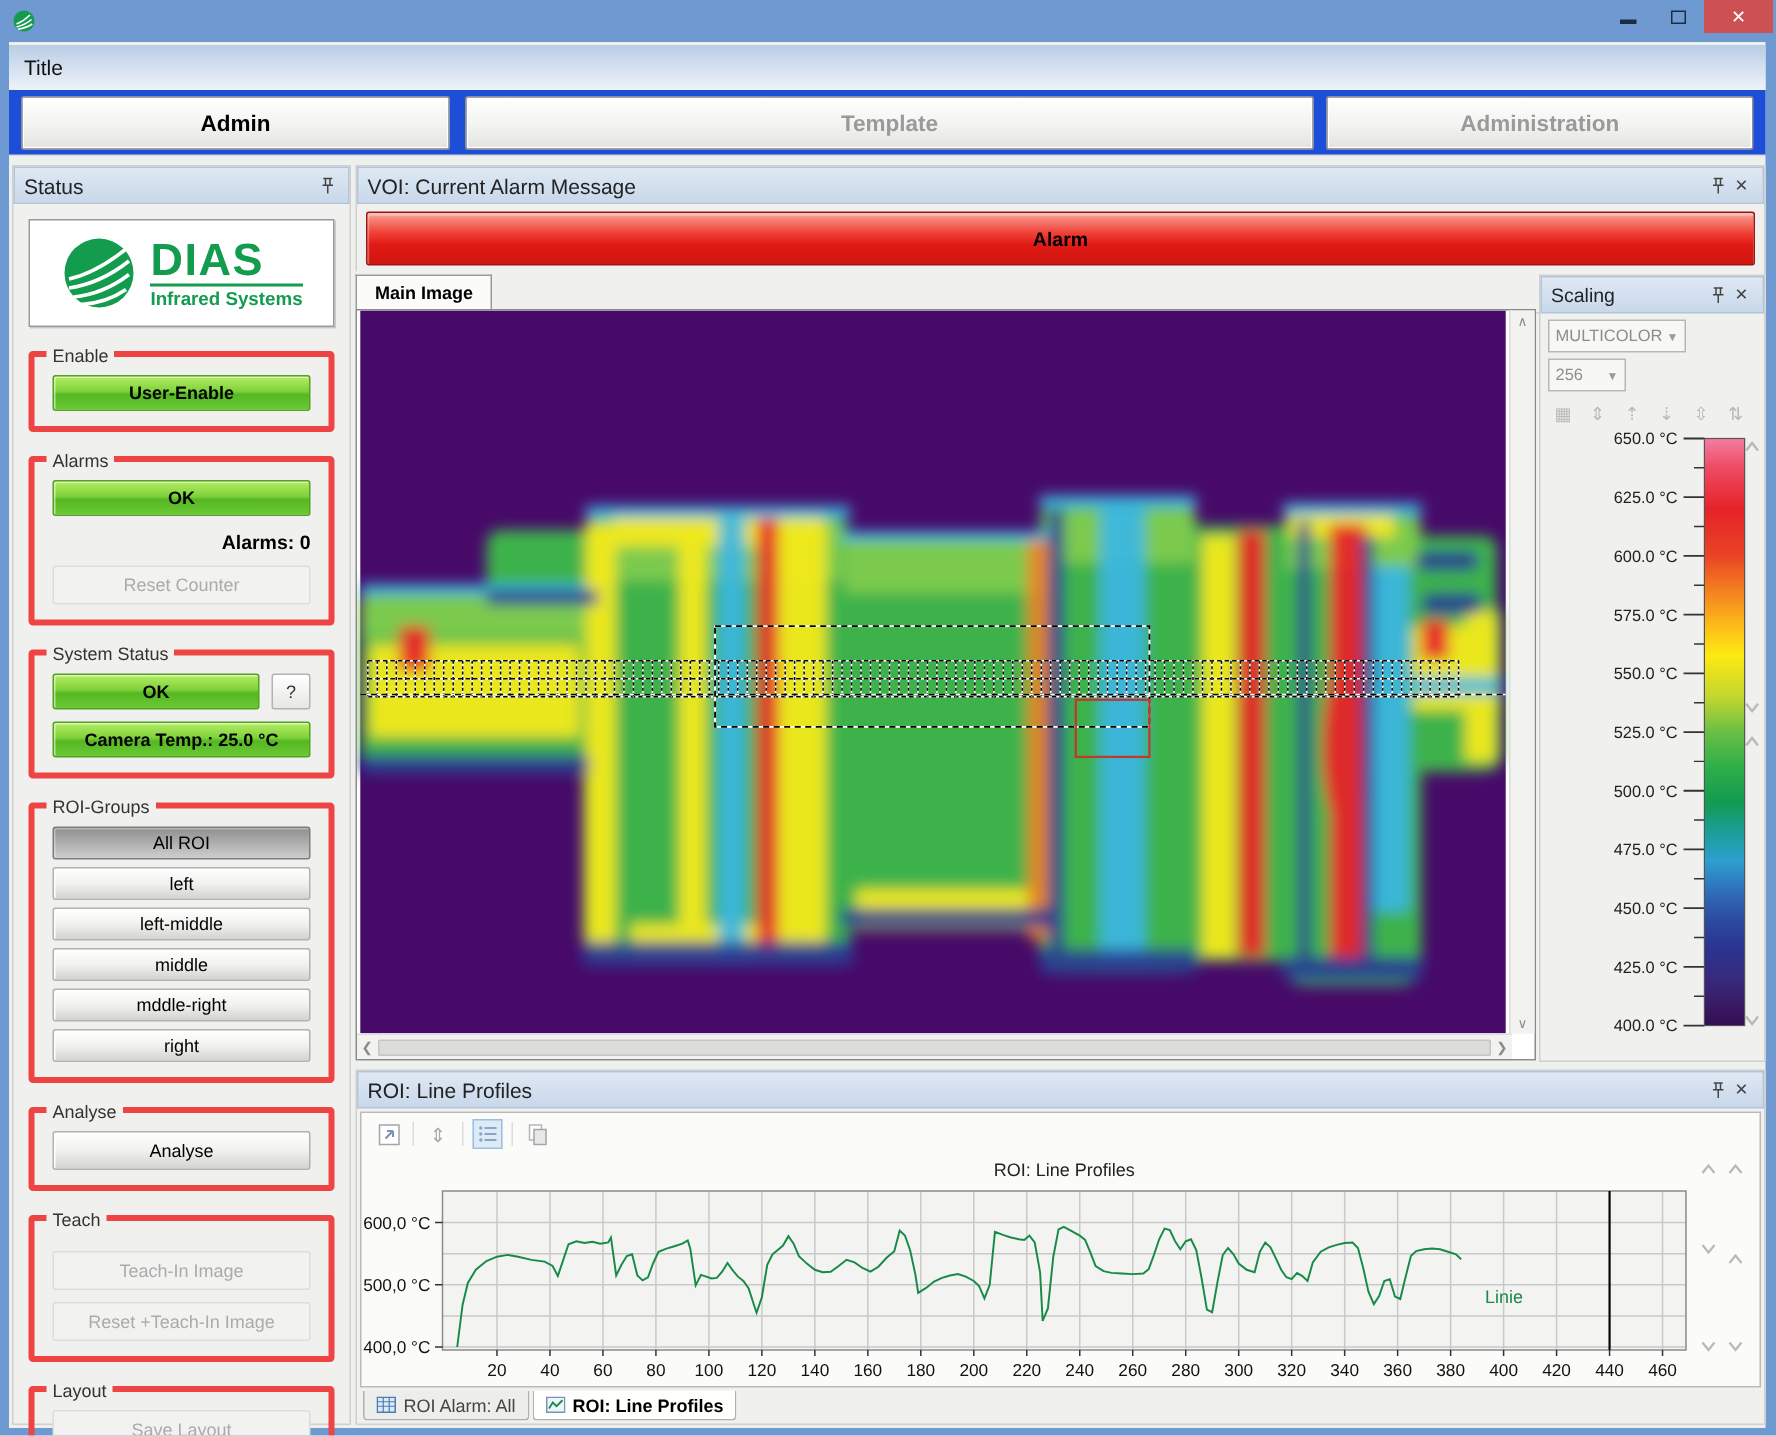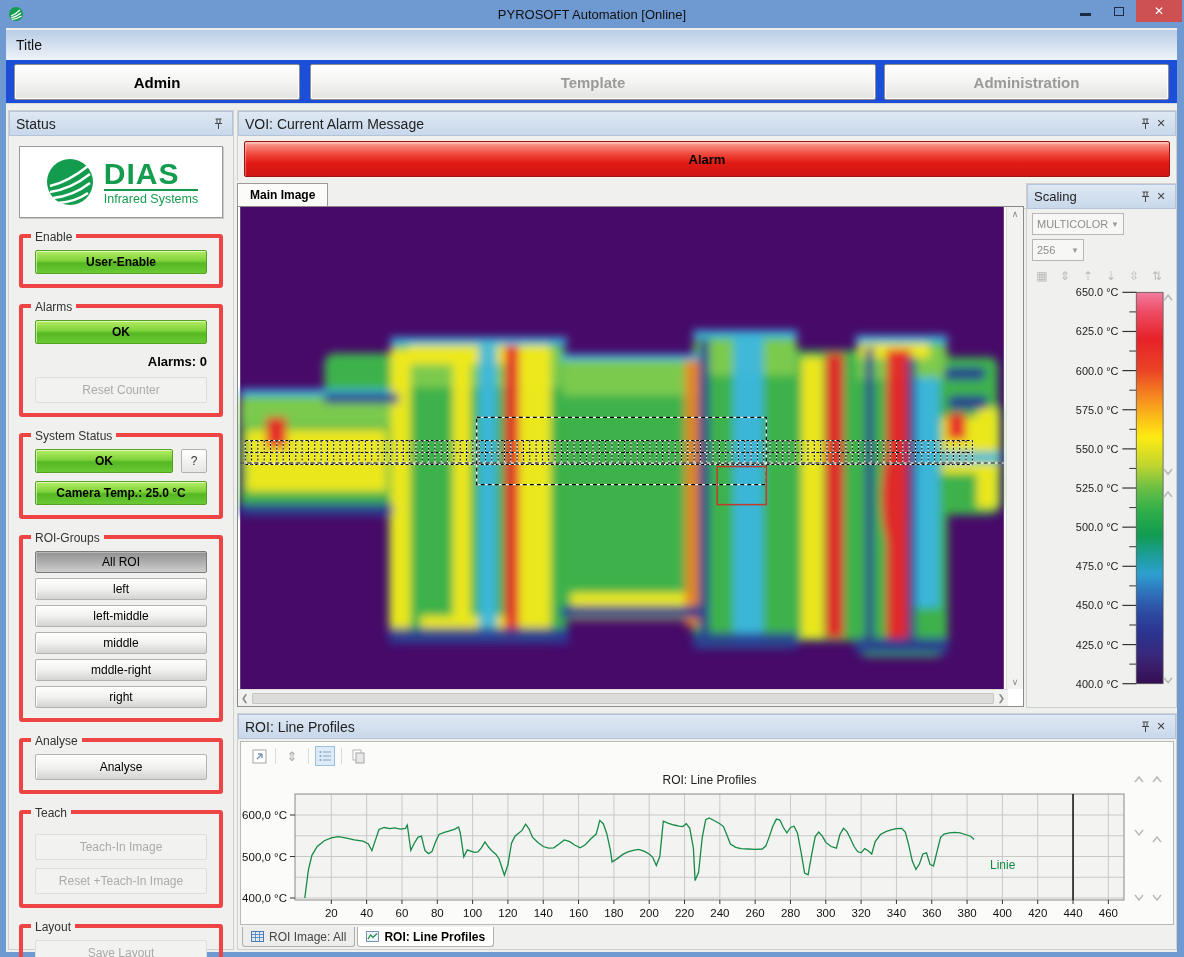--- a/index.html
+++ b/index.html
@@ -46,21 +46,21 @@
   .hdr-icon{width:16px;height:16px;display:flex;align-items:center;justify-content:center;
             color:#444;font-size:11px;}
 
   
   .status-panel{position:absolute;left:2px;top:82px;width:226px;height:840px;background:#f0f0ee;
                 border:1px solid #d0d0ce;}
   .status-body{position:relative;padding:10px 10px 0 10px;}
   .logo-box{height:72px;background:#fff;border:1px solid #9a9a9a;box-shadow:1px 1px 0 #c9c9c7;
             display:flex;align-items:center;justify-content:center;gap:8px;}
   .logo-text .brand{font-size:30px;font-weight:bold;color:#149c4e;letter-spacing:1px;line-height:30px;}
-  .logo-text .sub{font-size:12.5px;font-weight:normal;color:#149c4e;border-top:2px solid #149c4e;
+  .logo-text .sub{font-size:12.5px;font-weight:bold;color:#149c4e;border-top:2px solid #149c4e;
                   padding-top:1px;}
   .groupbox{position:relative;border:4px solid #ef4444;border-radius:3px;margin-top:16px;
             padding:12px 12px 10px 12px;}
   .groupbox>.glabel{position:absolute;top:-8px;left:8px;background:#f0f0ee;padding:0 4px;
                     font-size:12px;color:#333;}
   .btn{display:flex;align-items:center;justify-content:center;font-size:12px;
        border-radius:2px;cursor:default;}
   .btn-green{height:24px;font-weight:bold;color:#000;border:1px solid #55a122;
              background:linear-gradient(180deg,#b4ec63 0%,#7ed23a 45%,#55b723 55%,#6bca34 100%);
              box-shadow:inset 1px 1px 0 rgba(255,255,255,.55);}
@@ -129,21 +129,20 @@
 </head>
 <body>
 
 <div class="window">
 
   <div class="titlebar">
     <svg class="app-icon" viewBox="0 0 16 16">
       <circle cx="8" cy="8" r="7" fill="#149c4e"></circle>
       <path d="M3 10 Q8 8 12 4 M3 12 Q9 10.5 13 7 M4 13.5 Q10 12.5 13.5 10" stroke="#fff" stroke-width="1.1" fill="none"></path>
     </svg>
-    <div class="titlebar-title">PYROSOFT Automation [Online]</div>
     <div class="win-controls">
       <div class="win-btn">
           <div class="min-glyph"></div>
         </div>
       <div class="win-btn">
           <div class="max-glyph"></div>
         </div>
       <div class="win-btn close">
           <span>✕</span>
         </div>
@@ -815,21 +814,21 @@
             <path d="M894 125 L898 130 L902 125" stroke="#b9b9b9" stroke-width="1.5" fill="none"></path>
             <path d="M912 125 L916 130 L920 125" stroke="#b9b9b9" stroke-width="1.5" fill="none"></path>
           </svg>
       </div>
       <div class="roi-tabs">
         <div class="roi-tab">
           <svg width="13" height="11" viewBox="0 0 13 11">
               <rect x="0.5" y="0.5" width="12" height="10" fill="#dce9f6" stroke="#4f7cb0"></rect>
               <path d="M0.5 3.5h12M0.5 6.5h12M4.5 0.5v10M8.5 0.5v10" stroke="#4f7cb0" stroke-width="0.8"></path>
             </svg>
-          <span>ROI Image: All</span>
+          <span>ROI Alarm: All</span>
         </div>
         <div class="roi-tab active">
           <svg width="13" height="11" viewBox="0 0 13 11">
               <rect x="0.5" y="0.5" width="12" height="10" fill="#eef4fb" stroke="#7a93b5"></rect>
               <path d="M2 8 L4.5 4 L7 6.5 L11 2.5" stroke="#168a46" stroke-width="1.2" fill="none"></path>
             </svg>
           <span>ROI: Line Profiles</span>
         </div>
       </div>
     </div>

